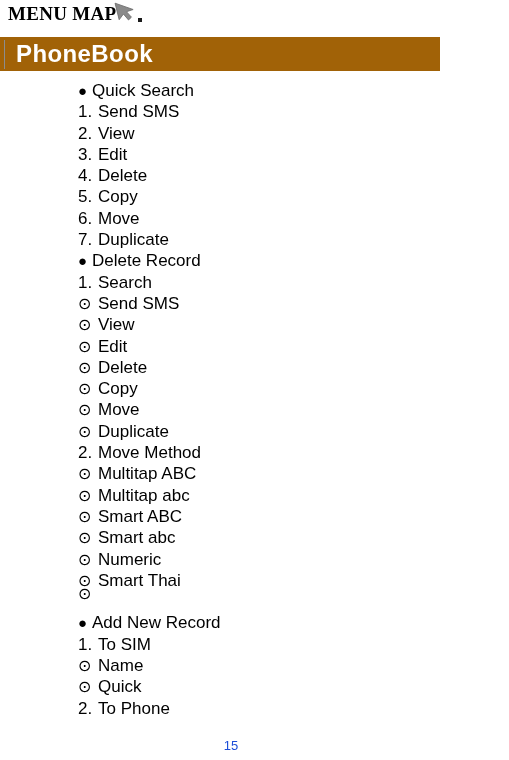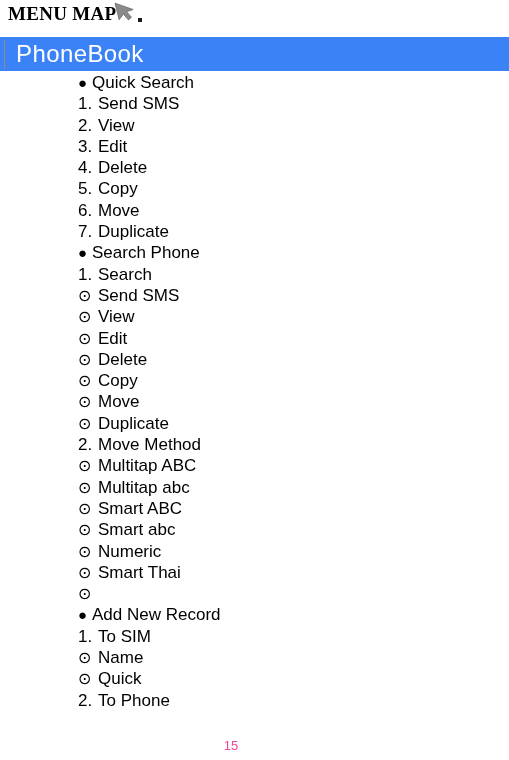--- a/index.html
+++ b/index.html
@@ -51,23 +51,24 @@
     margin-left: -2px;
     position: relative;
     top: 6px;
   }
 
   
   .section-bar {
     position: absolute;
     left: 0px;
     top: 37px;
-    width: 509px;
+    width: 440px;
     height: 34px;
-    background: #3b82f6;
+    background: #a16207;
+    font-weight: bold;
   }
   .section-bar-rule {
     position: absolute;
     left: 4px;
     top: 3px;
     width: 1px;
     height: 29px;
     background: #8c8c8c;
   }
   .section-bar-label {
@@ -112,33 +113,34 @@
   .menu-item.lvl2 .bullet {
     width: 20px;
   }
   
   .menu-item.lvl3 .bullet {
     width: 20px;
     font-size: 16px;
   }
   .menu-label {
     display: inline-block;
+    margin-top: 8px;
   }
 
   
   .page-number {
     position: absolute;
     left: 0;
     top: 738px;
     width: 462px;
     text-align: center;
     font-family: "Liberation Sans", sans-serif;
     font-size: 13px;
     line-height: 16px;
-    color: #ec4899;
+    color: #1d4ed8;
   }
 </style>
 </head>
 <body>
 
 <div class="title-row">
   <span class="doc-title">MENU MAP</span>
   <span class="cursor-icon">
     <svg width="26" height="24" viewBox="0 0 26 24" xmlns="http://www.w3.org/2000/svg">
       <path d="M3 2 L3 19 L8.5 14.5 L12 21.5 L15.5 19.5 L12 13 L19 12.5 Z" fill="#8a8a8a" stroke="#6e6e6e" stroke-width="0.8" transform="rotate(-14 11 11)"></path>
@@ -180,21 +182,21 @@
     <div class="menu-item lvl2">
       <span class="bullet">6.</span>
       <span class="menu-label">Move</span>
     </div>
     <div class="menu-item lvl2">
       <span class="bullet">7.</span>
       <span class="menu-label">Duplicate</span>
     </div>
     <div class="menu-item lvl1">
       <span class="bullet">●</span>
-      <span class="menu-label">Search Phone</span>
+      <span class="menu-label">Delete Record</span>
     </div>
     <div class="menu-item lvl2">
       <span class="bullet">1.</span>
       <span class="menu-label">Search</span>
     </div>
     <div class="menu-item lvl3">
       <span class="bullet">⊙</span>
       <span class="menu-label">Send SMS</span>
     </div>
     <div class="menu-item lvl3">

